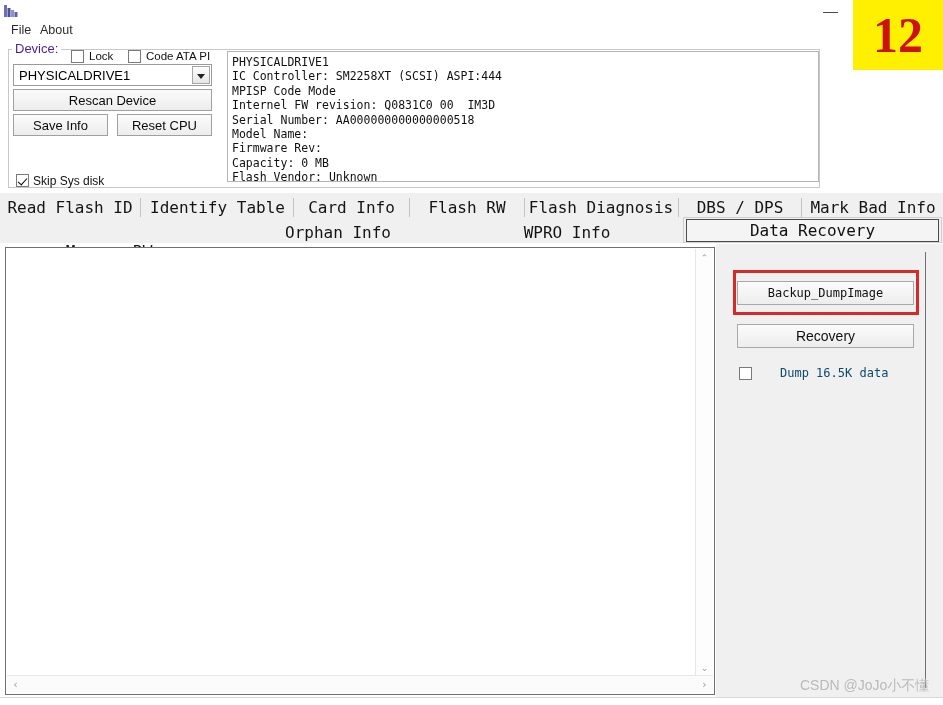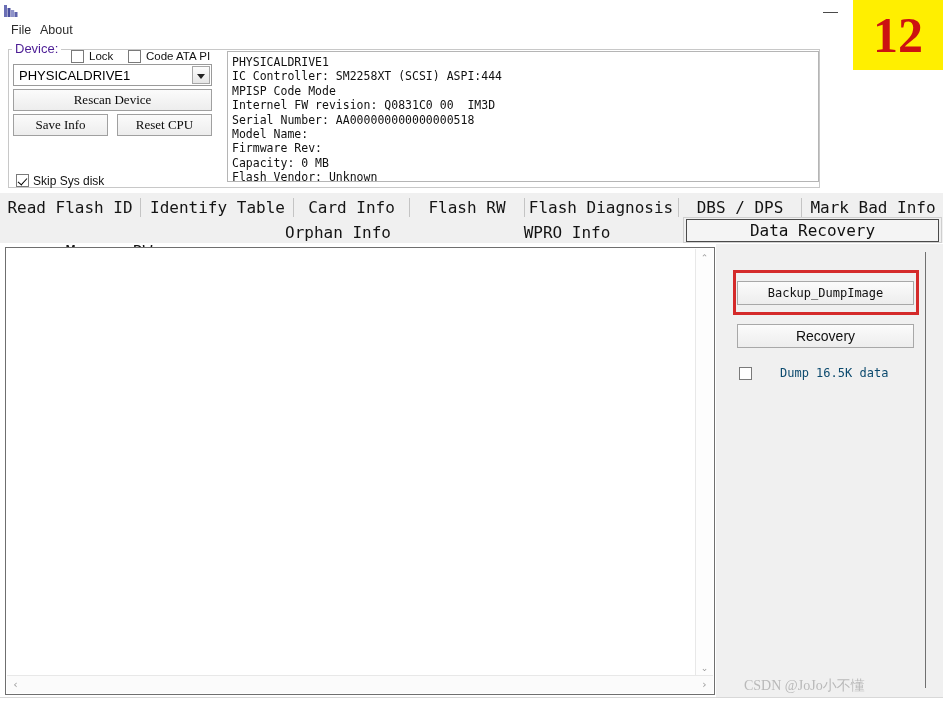--- a/index.html
+++ b/index.html
@@ -163,21 +163,21 @@
     background: linear-gradient(#fbfbfb, #ededed);
     border: 1px solid #a0a0a0;
     box-sizing: border-box;
     font-size: 13px;
     color: #0a0a0a;
     text-align: center;
     cursor: default;
     display: flex;
     align-items: center;
     justify-content: center;
-    font-family: Liberation Serif, serif;
+    font-family: Liberation Sans, sans-serif;
   }
   #btn-rescan { left: 13px; top: 89px; width: 199px; height: 22px; }
   #btn-saveinfo { left: 13px; top: 114px; width: 95px; height: 22px; }
   #btn-resetcpu { left: 117px; top: 114px; width: 95px; height: 22px; }
 
   
   #device-info {
     position: absolute;
     left: 227px; top: 51px;
     width: 592px; height: 131px;
@@ -381,22 +381,22 @@
     font-family: "Liberation Serif", serif;
     font-weight: bold;
     font-size: 50px;
     color: #cc1111;
     line-height: 1;
   }
 
   
   #watermark {
     position: absolute;
-    left: 744px; top: 677px;
-    font-family: Liberation Serif, serif;
+    left: 800px; top: 677px;
+    font-family: Liberation Sans, sans-serif;
     font-size: 14px;
     color: #b9b9b9;
     white-space: nowrap;
   }
 
   
   #bottom-strip {
     position: absolute;
     left: 0; top: 697px;
     width: 943px; height: 8px;

